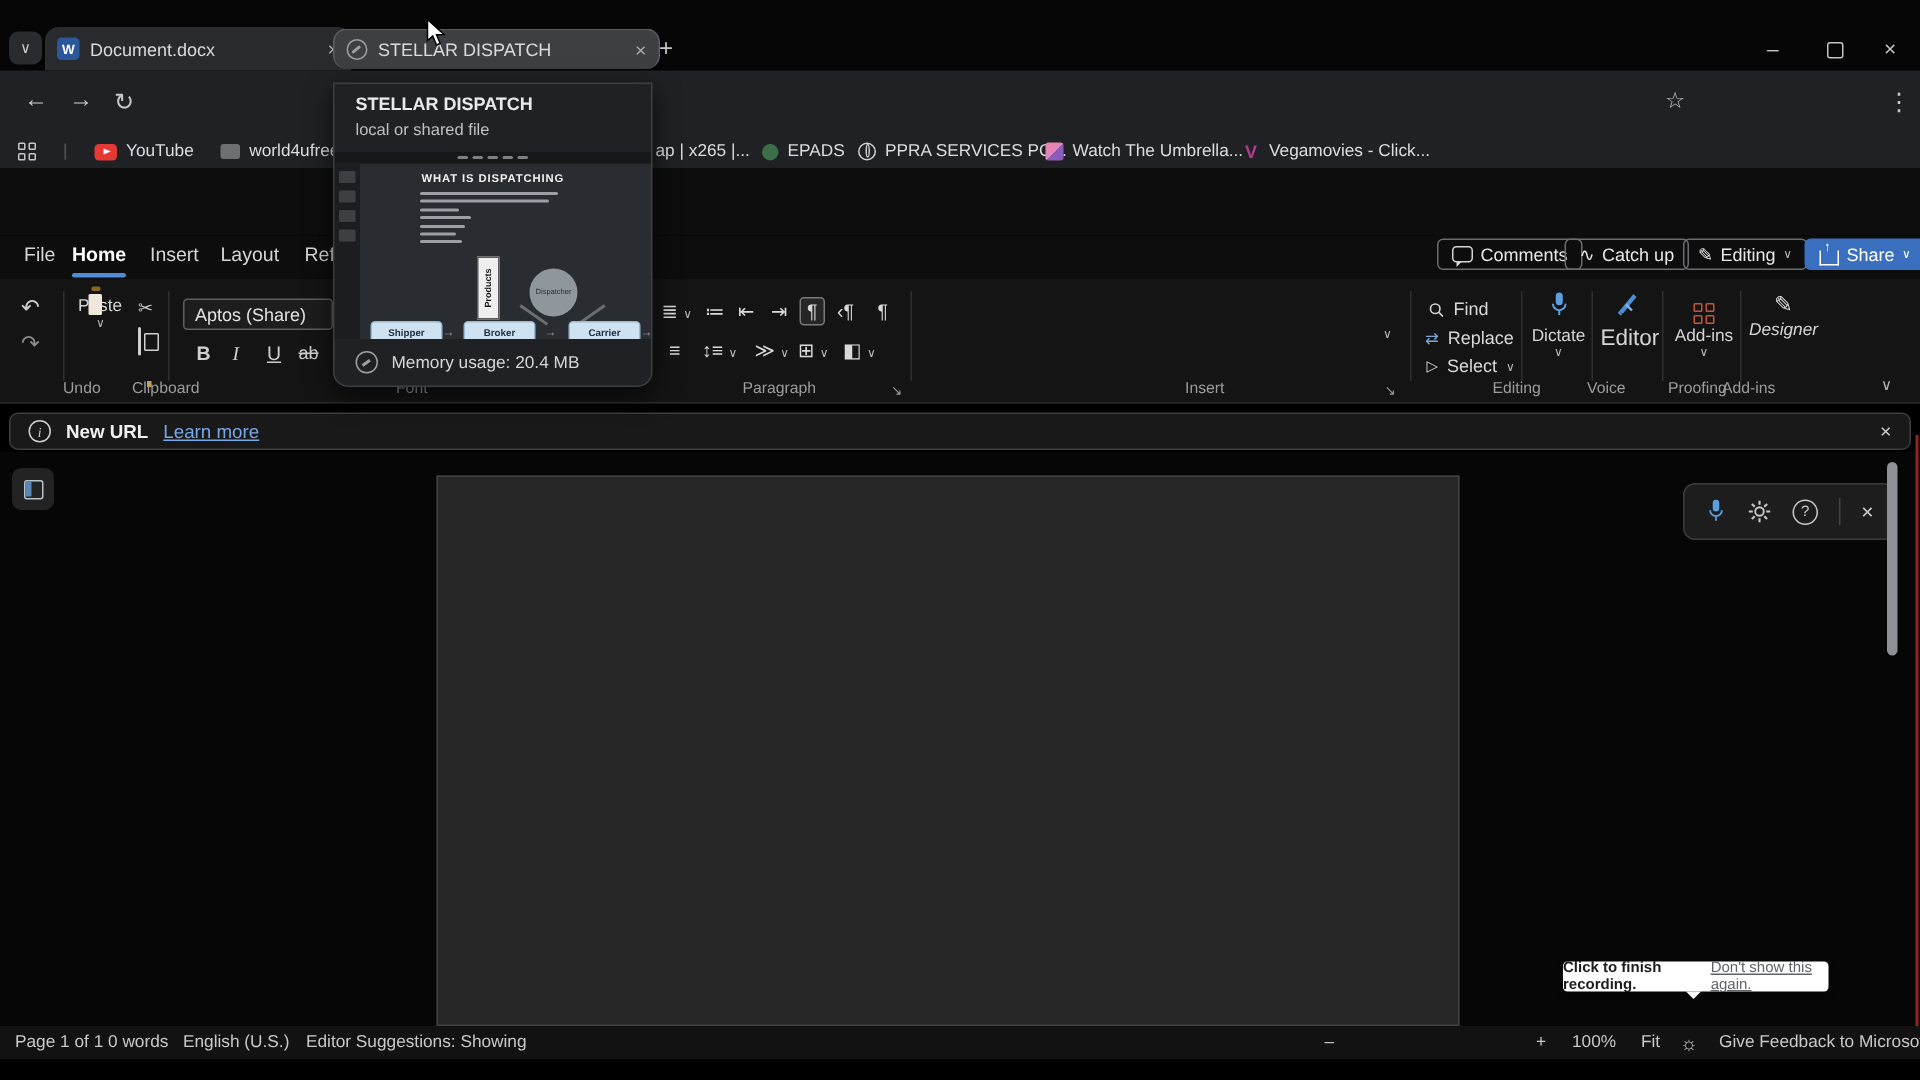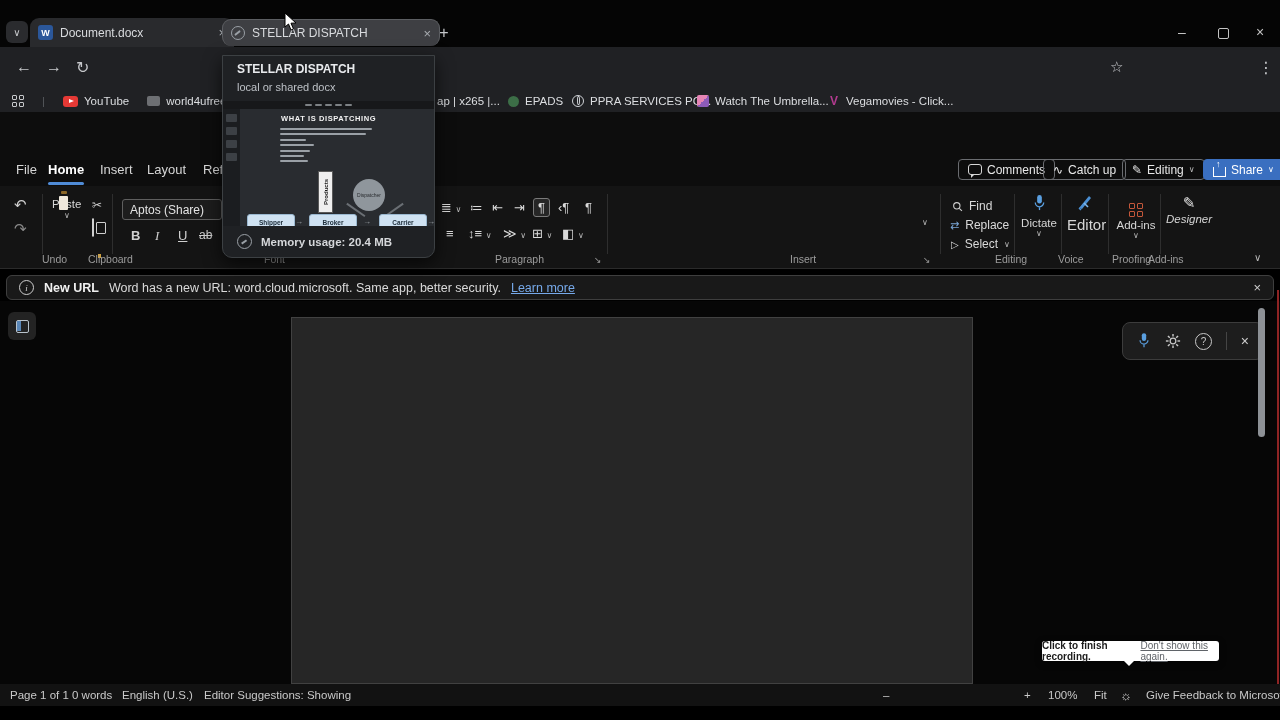--- a/index.html
+++ b/index.html
@@ -138,21 +138,21 @@
   .th-top i{display:block;width:7px;height:2.5px;background:#7d8185;border-radius:1px;}
   .th-title{position:absolute;left:58px;top:13px;font-size:7.5px;font-weight:bold;letter-spacing:.6px;color:#f2f2f2;}
   .th-bullets{position:absolute;left:57px;top:27px;}
   .th-bullets i{display:block;height:2px;background:#9aa0a6;border-radius:1px;margin-bottom:3.4px;}
   .th-vlabel{position:absolute;left:95px;top:70px;width:13px;height:40px;background:#efefef;border:1px solid #5a5a5a;display:flex;align-items:center;justify-content:center;}
   .th-vlabel span{transform:rotate(-90deg);font-size:6px;font-weight:bold;color:#1a1a1a;white-space:nowrap;}
   .th-hub{position:absolute;left:130px;top:78px;width:32px;height:32px;border-radius:50%;background:#8f969c;display:flex;align-items:center;justify-content:center;font-size:5px;color:#2a2d30;}
   .th-link{position:absolute;width:22px;height:1.5px;background:#6a6f74;}
   .th-node{position:absolute;top:113px;width:46px;height:14px;background:#cfe2f2;border:1px solid #9ab8d0;border-radius:3px;display:flex;align-items:center;justify-content:center;font-size:6.5px;font-weight:bold;color:#20303d;}
   .th-arrow{position:absolute;top:116px;font-size:8px;color:#9aa0a6;}
-  .pc-mem{position:absolute;left:14px;top:178px;display:flex;align-items:center;gap:9px;font-size:11.5px;color:#d5d7da;font-weight:bold;}
+  .pc-mem{position:absolute;left:14px;top:178px;display:flex;align-items:center;gap:9px;font-size:11.5px;color:#d5d7da;}
   .gauge{width:13px;height:13px;border-radius:50%;border:1.3px solid #9aa0a6;position:relative;}
   .gauge::after{content:"";position:absolute;left:3px;top:6px;width:6px;height:1.5px;background:#9aa0a6;transform:rotate(-35deg);}
 
   
   .cursor{left:283px;top:12px;z-index:100;}
 </style>
 </head>
 <body>
 
 <div id="screen">
@@ -441,21 +441,20 @@
     <div class="abs" style="left:1164px;top:8px;width:50px;text-align:center;">
       <span style="font-size:15px;color:#e0e0e0;">✎</span>
       <div style="font-size:11.5px;margin-top:1px;font-style:italic;">Designer</div>
     </div>
     <span class="ric chev" style="left:1254px;top:66px;font-size:10px;">∨</span>
   </div>
 
   <div class="abs banner">
     <span class="infoc ctr">i</span>
     <b style="color:#f0f0f0;">New URL</b>
-    <span>Word has a new URL: word.cloud.microsoft. Same app, better security.</span>
     <span class="learn">Learn more</span>
     <span style="margin-left:auto;color:#cfcfcf;font-size:13px;"><span>×</span></span>
   </div>
 
   <div class="abs contentbg"></div>
   <div class="abs canvas"></div>
   <div class="abs navtoggle ctr">
       <span class="ic"></span>
     </div>
 
@@ -502,21 +501,21 @@
     <span class="stitem" style="left:1024px;"><span>+</span></span>
     <span class="stitem" style="left:1048px;">100%</span>
 
     <span class="stitem" style="left:1094px;">Fit</span>
     <span class="stitem" style="left:1120px;font-size:13px;"><span>☼</span></span>
     <span class="stitem" style="left:1146px;">Give Feedback to Microsoft</span>
   </div>
 
   <div class="abs previewcard">
     <div class="pc-title">STELLAR DISPATCH</div>
-    <div class="pc-sub">local or shared docx</div>
+    <div class="pc-sub">local or shared file</div>
     <div class="thumb">
       <div class="th-top">
           <i></i>
           <i></i>
           <i></i>
           <i></i>
           <i></i>
         </div>
       <div class="th-side">
           <span></span>

